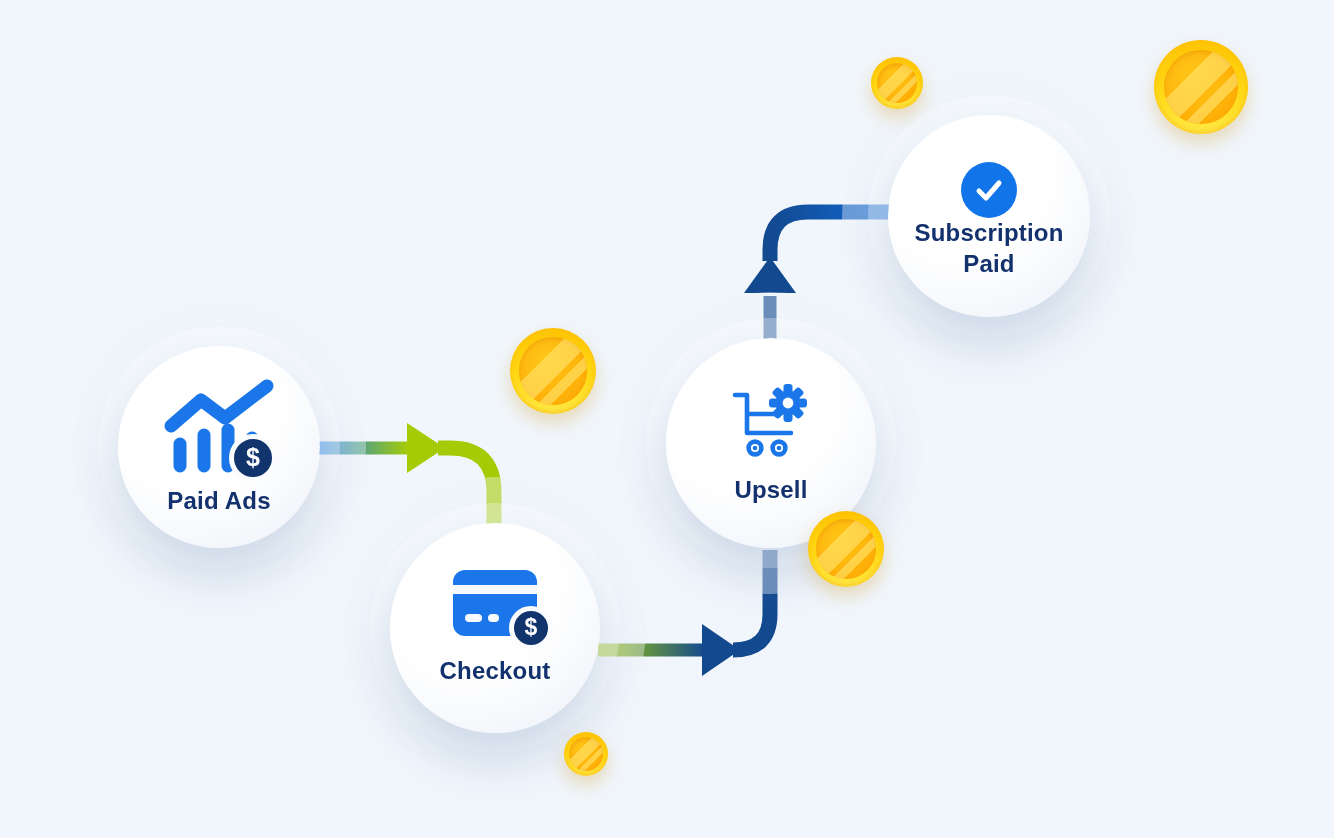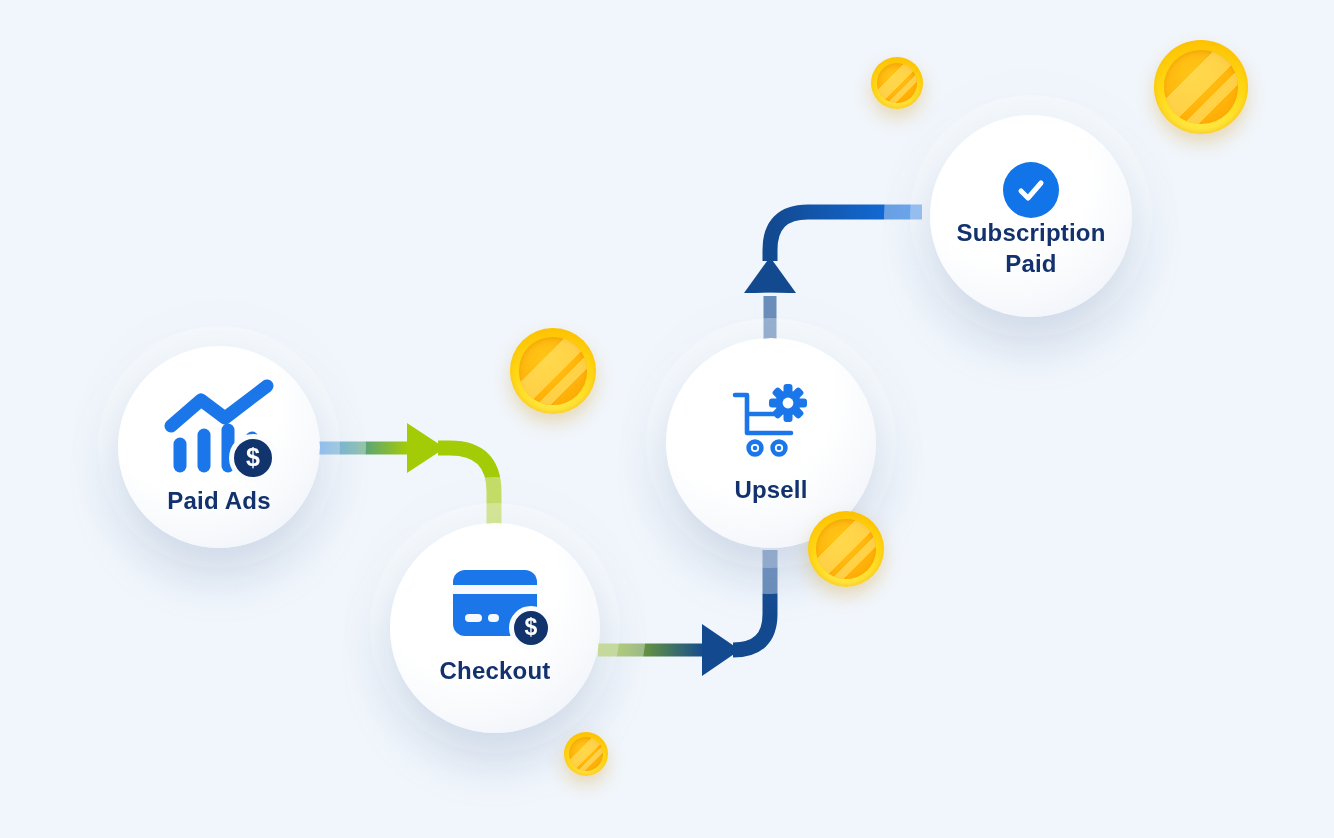--- a/index.html
+++ b/index.html
@@ -19,21 +19,21 @@
                0 0 0 20px rgba(255,255,255,.30),
                0 0 0 46px rgba(240,245,251,.40);
   }
   .node-label{
     color:#12316d;font-size:24px;font-weight:700;letter-spacing:.2px;
     text-align:center;line-height:1.28;
   }
   .node-paid-ads{left:118px;top:346px;width:202px;height:202px;gap:12px;}
   .node-checkout{left:390px;top:523px;width:210px;height:210px;gap:20px;}
   .node-upsell{left:666px;top:338px;width:210px;height:210px;gap:8px;}
-  .node-subscription{left:930px;top:115px;width:202px;height:202px;padding-top:10px;box-sizing:border-box;}
+  .node-subscription{left:888px;top:115px;width:202px;height:202px;padding-top:10px;box-sizing:border-box;}
 
   
   .icon-wrap{position:relative;}
   .dollar-badge{
     position:absolute;display:flex;align-items:center;justify-content:center;
     background:#12346d;border:5px solid #fbfcfe;border-radius:50%;
     color:#ffffff;font-weight:700;box-sizing:border-box;
   }
   .badge-paid{width:48px;height:48px;right:-2px;bottom:-8px;font-size:25px;}
   .badge-checkout{width:44px;height:44px;right:-16px;bottom:-14px;font-size:23px;}

